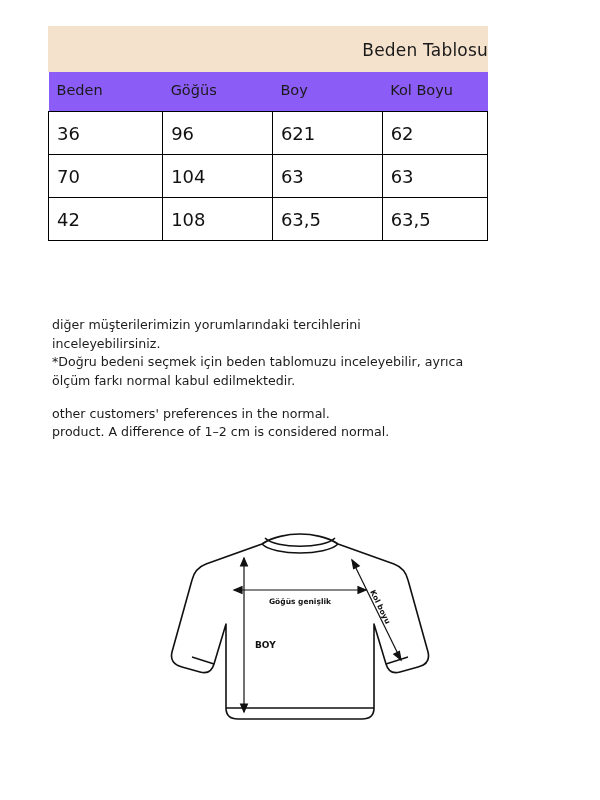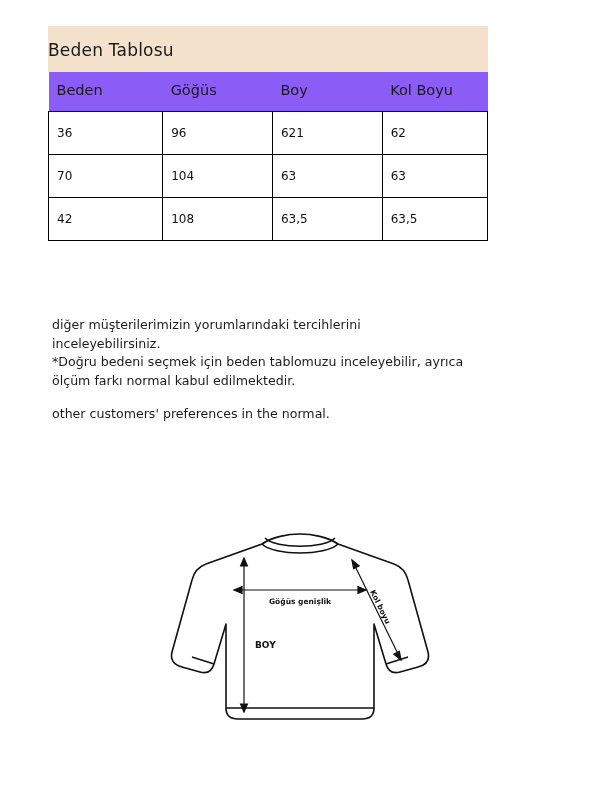--- a/index.html
+++ b/index.html
@@ -23,42 +23,42 @@
 
   
   .table-wrap {
     position: absolute;
     left: 48px;
     top: 26px;
     width: 440px;
   }
   .table-title {
     background: #f5e2cd;
-    text-align: left;
+    text-align: right;
     font-size: 17px;
     padding: 14px 0 12px 0;
     letter-spacing: 0.2px;
     color: #1a1a1a;
   }
   table.size-table {
     border-collapse: collapse;
     width: 100%;
     table-layout: fixed;
   }
   table.size-table th {
     background: #8b5cf6;
     font-weight: normal;
     font-size: 14.5px;
     text-align: left;
     padding: 10px 0 13px 8px;
     color: #1a1a1a;
   }
   table.size-table td {
     border: 1px solid #000000;
-    font-size: 12px;
+    font-size: 18px;
     padding: 10px 0 10px 8px;
     height: 22px;
     color: #111111;
   }
   table.size-table col.c1 { width: 26%; }
   table.size-table col.c2 { width: 25%; }
   table.size-table col.c3 { width: 25%; }
   table.size-table col.c4 { width: 24%; }
 
   
@@ -145,20 +145,21 @@
       </tbody>
     </table>
   </div>
 
   <div class="notes">
     <p>diğer müşterilerimizin yorumlarındaki tercihlerini inceleyebilirsiniz.</p>
     <p>*Doğru bedeni seçmek için beden tablomuzu inceleyebilir, ayrıca</p>
     <p>ölçüm farkı normal kabul edilmektedir.</p>
     <div class="gap"></div>
     <p>other customers' preferences in the normal.</p>
+    <p>product. A difference of 1–2 cm is considered normal.</p>
   </div>
 
   <div class="illustration">
     <svg width="376" height="250" viewBox="0 0 376 250" xmlns="http://www.w3.org/2000/svg">
 
       <g fill="#ffffff" stroke="#111111" stroke-width="1.6" stroke-linejoin="round" stroke-linecap="round">
         <path d="M150 32
                  C 160 25, 176 22, 188 22
                  C 200 22, 216 25, 226 32
                  L 282 52

